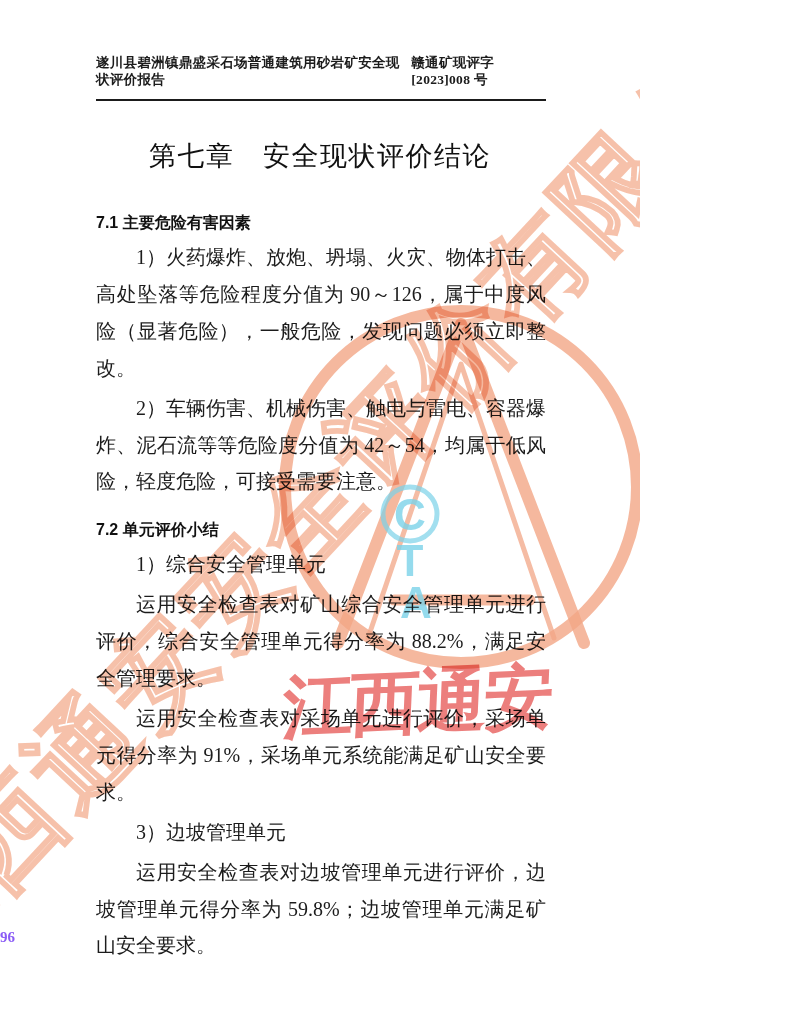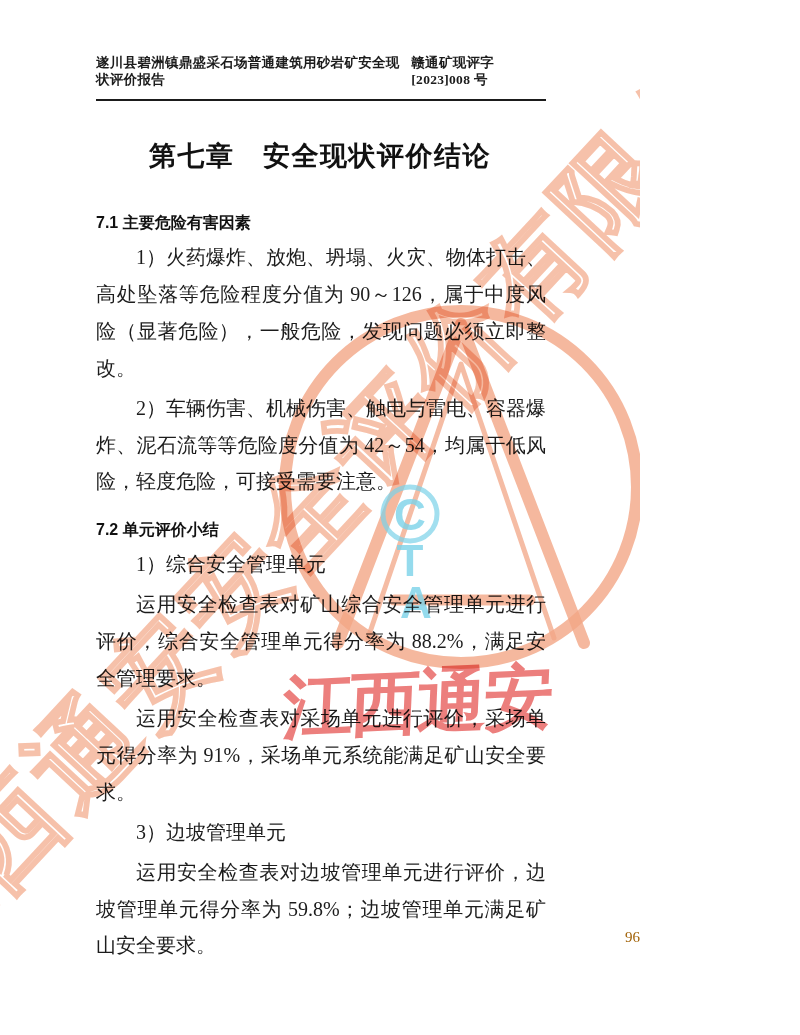--- a/index.html
+++ b/index.html
@@ -26,21 +26,21 @@
     line-height: 17px;
     font-weight: 600;
     letter-spacing: 0.3px;
   }
 
   
   .chapter-title {
     margin: 36px 96px 0 96px;
     text-align: center;
     font-family: "Liberation Sans", "DejaVu Sans", sans-serif;
-    font-weight: bold;
+    font-weight: normal;
     font-size: 27px;
     line-height: 38px;
     letter-spacing: 1.5px;
     color: #111;
   }
   .section-heading {
     margin: 34px 94px 0 96px;
     font-family: "Liberation Sans", "DejaVu Sans", sans-serif;
     font-weight: bold;
     font-size: 16px;
@@ -57,23 +57,24 @@
     text-indent: 2em;
     text-align: justify;
     color: #1c1c1c;
   }
 
   
   .page-footer {
     position: absolute;
     left: 0; right: 0;
     top: 929px;
-    text-align: right;
+    text-align: left;
     font-size: 15px;
-    color: #a16207;
+    color: #8b5cf6;
+    font-weight: bold;
   }
 
   
   .wm { position: absolute; inset: 0; pointer-events: none; }
   .wm-diag {
     position: absolute;
     left: -350px;
     top: 400px;
     width: 1400px;
     text-align: center;

